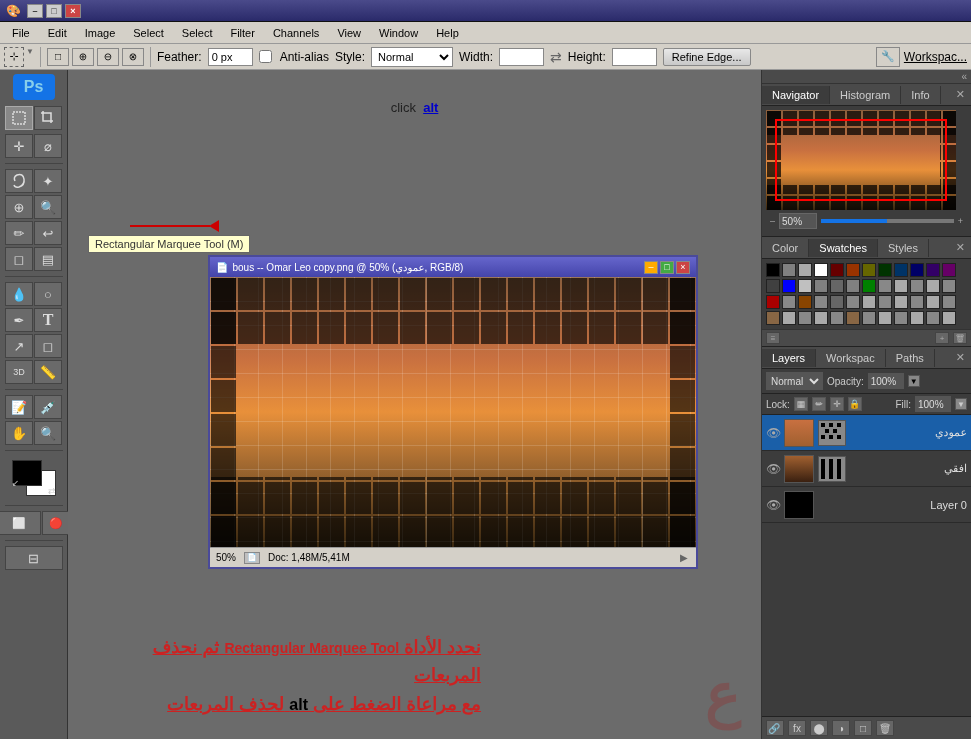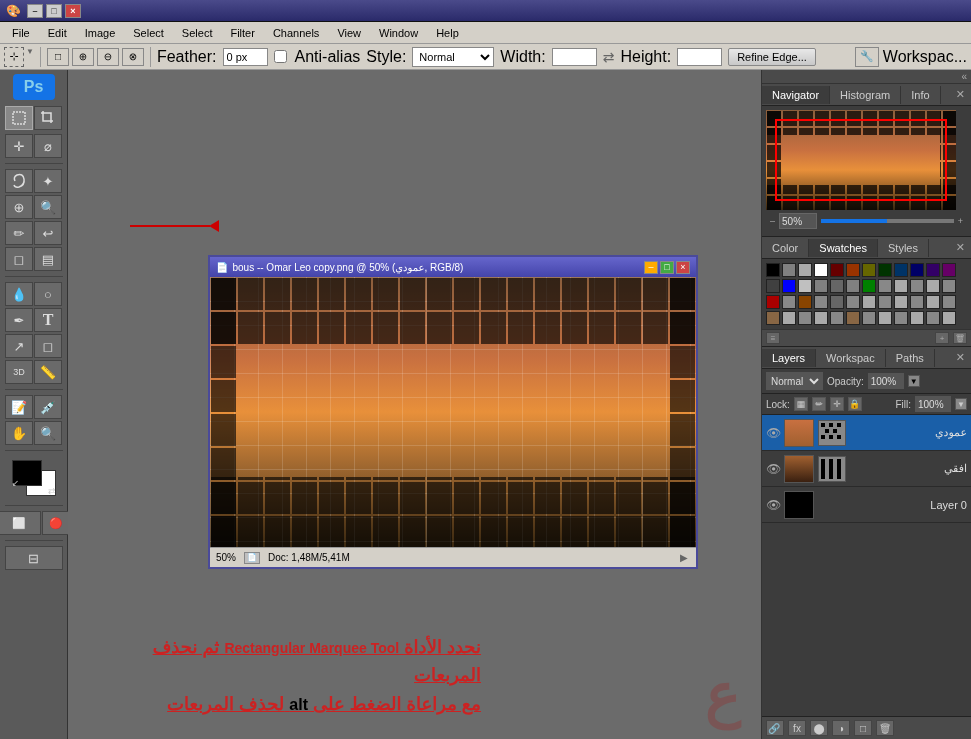--- a/index.html
+++ b/index.html
@@ -52,21 +52,21 @@
       align-items: center;
       padding: 0 4px;
       gap: 6px;
       border-bottom: 1px solid #999;
       font-size: 11px;
     }
     .options-input {
       height: 18px; border: 1px solid #888; background: white;
       padding: 0 3px; font-size: 11px; width: 45px;
     }
-    .options-label { font-size: 16px; }
+    .options-label { font-size: 12px; }
     .options-btn {
       background: linear-gradient(to bottom, #e8e8e8, #c8c8c8);
       border: 1px solid #888; padding: 2px 8px; cursor: pointer;
       font-size: 11px; border-radius: 2px;
     }
     .options-select {
       height: 20px; border: 1px solid #888; background: white;
       font-size: 11px; padding: 0 2px;
     }
     .options-checkbox { margin-right: 2px; }
@@ -516,21 +516,21 @@
     <option>Fixed Size</option>
   </select>
   <span class="options-label">Width:</span>
   <input class="options-input" type="text" value="" style="">
   <span style="font-size:14px;color:#666;cursor:pointer;">⇄</span>
   <span class="options-label">Height:</span>
   <input class="options-input" type="text" value="" style="">
   <button class="options-btn">Refine Edge...</button>
   <div style="margin-left:auto;display:flex;align-items:center;gap:4px;">
     <div style="width:24px;height:20px;background:#d4d0c8;border:1px solid #888;display:flex;align-items:center;justify-content:center;cursor:pointer;">🔧</div>
-    <span style="font-size:16px;">Workspac...</span>
+    <span style="font-size:12px;text-decoration:underline;">Workspac...</span>
   </div>
 </div>
 
 <div id="main-layout">
 
   <div id="tools-panel">
     <div class="ps-logo">Ps</div>
 
     <div class="tool-row">
       <div class="tool-btn active" title="Rectangular Marquee Tool">
@@ -632,27 +632,31 @@
       <div class="tool-btn" style="width:58px;">⊟</div>
     </div>
   </div>
 
   <div id="canvas-area">
 
     <div id="instruction-box">
       <div class="instruction-main">
         <br>
       </div>
+      <div class="instruction-alt">
+        click &nbsp;<span class="alt-key">alt</span>
+      </div>
     </div>
 
     <div style="position:absolute;top:150px;left:62px;display:flex;align-items:center;">
       <div style="width:80px;height:2px;background:#cc0000;"></div>
       <div style="width:0;height:0;border-top:6px solid transparent;border-bottom:6px solid transparent;border-right:10px solid #cc0000;margin-left:-1px;"></div>
     </div>
 
+    <div class="tool-tooltip">Rectangular Marquee Tool (M)</div>
 
     <div id="doc-window">
       <div id="doc-titlebar">
         <span style="margin-right:4px;font-size:10px;">📄</span>
         <span class="doc-title">bous -- Omar Leo copy.png @ 50% (عمودي, RGB/8)</span>
         <div class="doc-btns">
           <div class="doc-btn minimize">–</div>
           <div class="doc-btn maximize">□</div>
           <div class="doc-btn close">×</div>
         </div>

